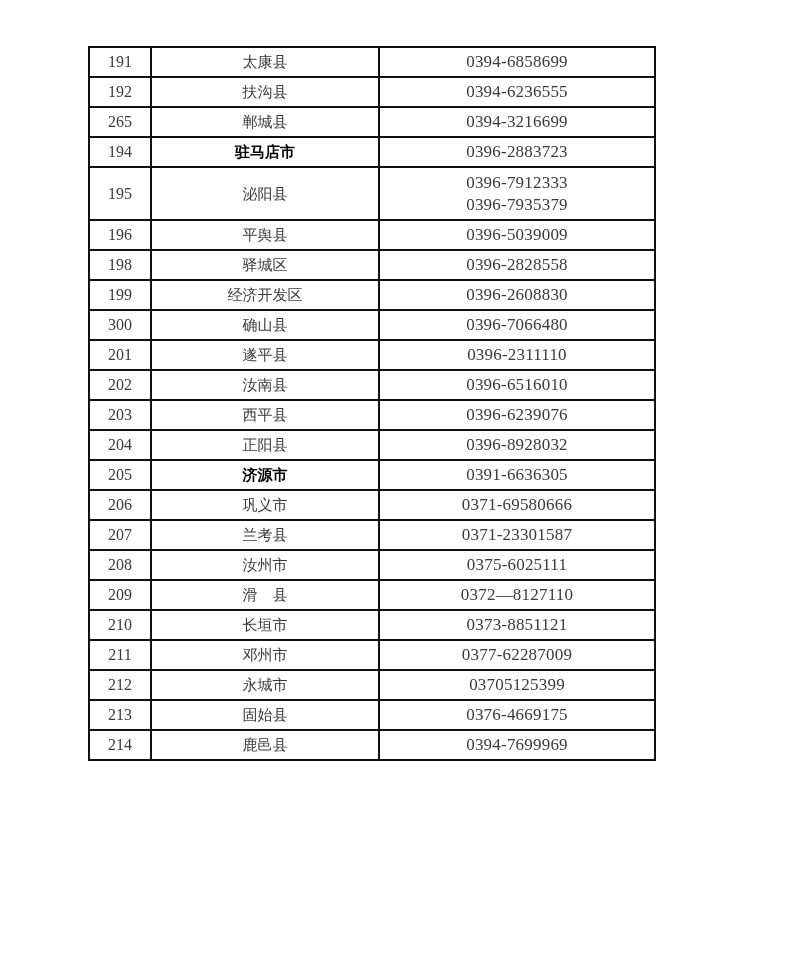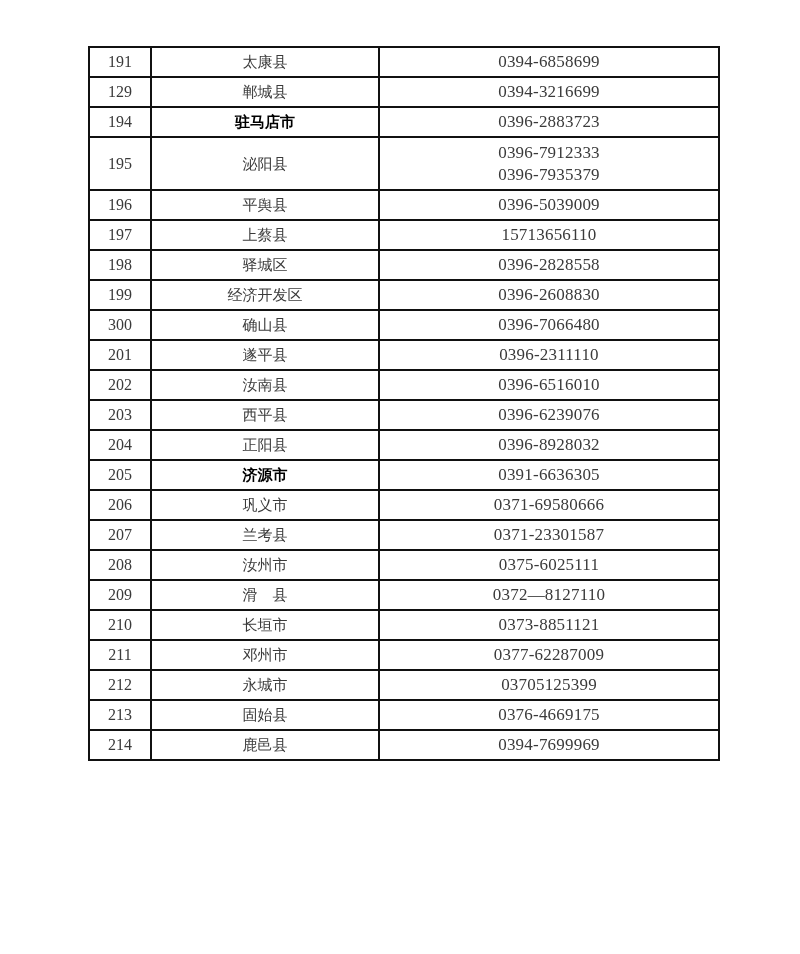--- a/index.html
+++ b/index.html
@@ -16,21 +16,21 @@
       color: #3a3a3a;
     }
     .table-wrap {
       position: absolute;
       left: 88px;
       top: 46px;
       width: 632px;
     }
     table {
       border-collapse: collapse;
-      width: 632px;
+      width: 568px;
       table-layout: fixed;
       padding-left: 41px;
     }
     td {
       border: 2px solid #111111;
       text-align: center;
       vertical-align: middle;
       font-size: 15px;
       height: 28px;
       padding: 0;
@@ -55,21 +55,28 @@
   <table>
     <tbody id="tbody">
       <tr>
           <td class="num">191</td>
           <td class="name">太康县</td>
           <td class="phone">
             <span class="phone-line">0394-6858699</span>
           </td>
         </tr>
       <tr>
-          <td class="num">129</td>
+          <td class="num">192</td>
+          <td class="name">扶沟县</td>
+          <td class="phone">
+            <span class="phone-line">0394-6236555</span>
+          </td>
+        </tr>
+      <tr>
+          <td class="num">265</td>
           <td class="name">郸城县</td>
           <td class="phone">
             <span class="phone-line">0394-3216699</span>
           </td>
         </tr>
       <tr>
           <td class="num">194</td>
           <td class="name bold">驻马店市</td>
           <td class="phone">
             <span class="phone-line">0396-2883723</span>
@@ -81,27 +88,20 @@
           <td class="phone">
             <span class="phone-line">0396-7912333</span>
             <span class="phone-line">0396-7935379</span>
           </td>
         </tr>
       <tr>
           <td class="num">196</td>
           <td class="name">平舆县</td>
           <td class="phone">
             <span class="phone-line">0396-5039009</span>
-          </td>
-        </tr>
-      <tr>
-          <td class="num">197</td>
-          <td class="name">上蔡县</td>
-          <td class="phone">
-            <span class="phone-line">15713656110</span>
           </td>
         </tr>
       <tr>
           <td class="num">198</td>
           <td class="name">驿城区</td>
           <td class="phone">
             <span class="phone-line">0396-2828558</span>
           </td>
         </tr>
       <tr>

